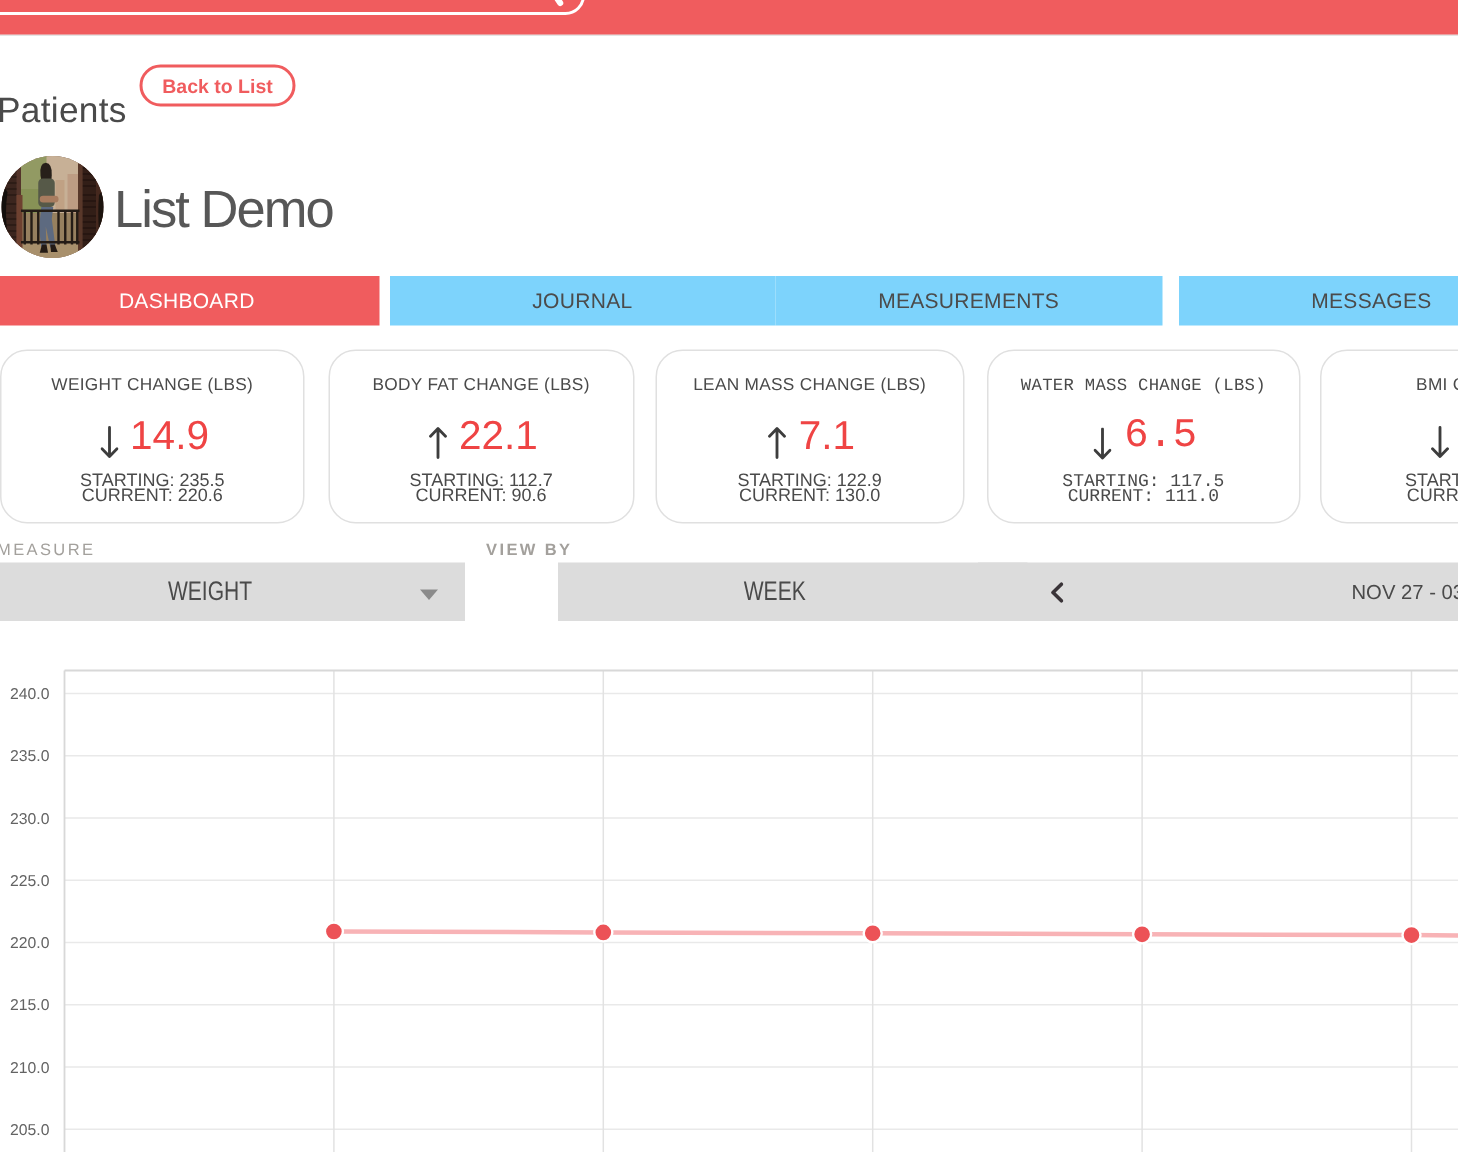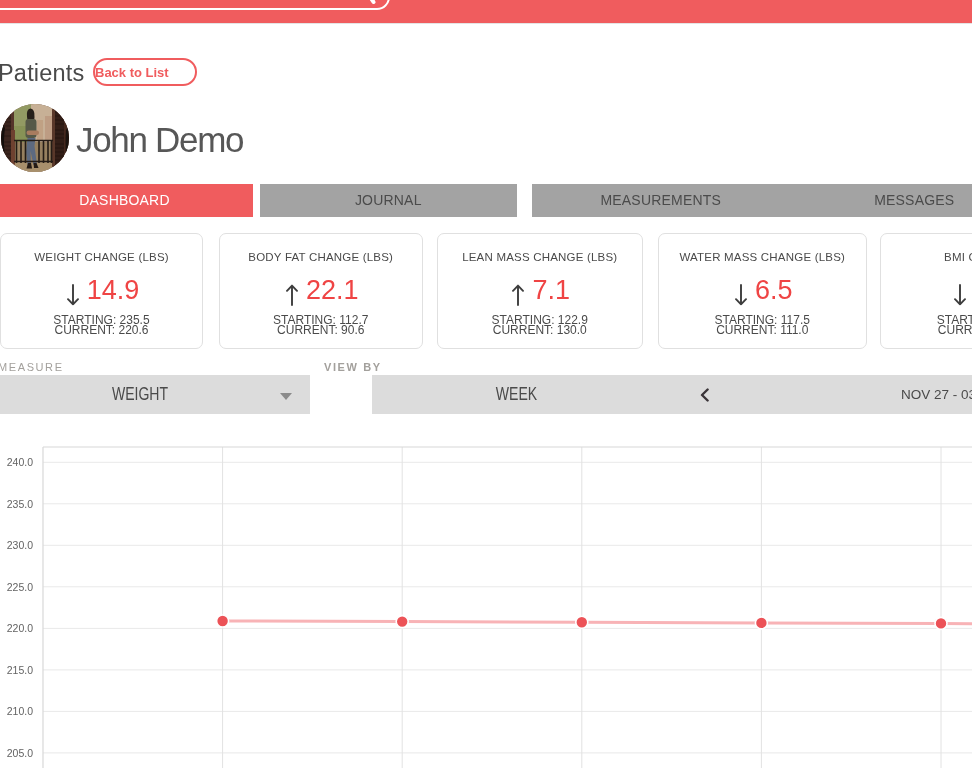--- a/index.html
+++ b/index.html
@@ -3,29 +3,29 @@
 <meta charset="utf-8">
 <style>
   html,body{margin:0;padding:0;}
   body{font-family:"Liberation Sans",sans-serif;background:#fff;width:972px;height:768px;overflow:hidden;position:relative;}
   .abs{position:absolute;}
   
   .topbar{left:0;top:0;width:972px;height:23px;background:#f05c5e;border-bottom:1px solid #e4e4e4;}
   .searchpill{left:-40px;top:-24.5px;width:426px;height:30px;border:2px solid #fff;border-radius:13px;}
   
   .h-patients{left:-2px;top:60px;font-size:23.5px;color:#4a4a4a;letter-spacing:0.2px;}
-  .backbtn{left:93px;top:58px;width:104px;height:28px;border:2px solid #f05c5e;border-radius:15px;box-sizing:border-box;
-           color:#f05c5e;font-size:13px;font-weight:bold;line-height:25px;}
+  .backbtn{left:93px;top:43px;width:104px;height:28px;border:2px solid #f05c5e;border-radius:15px;box-sizing:border-box;
+           color:#f05c5e;font-size:13px;font-weight:bold;text-align:center;line-height:25px;}
   .h-name{left:76px;top:120px;font-size:35px;color:#575757;letter-spacing:-1.3px;}
   
-  .tab{top:184px;height:33px;background:#a3a3a3;color:#4b4b4b;font-size:14px;font-weight:500;
+  .tab{top:184px;height:33px;background:#7dd3fc;color:#4b4b4b;font-size:14px;font-weight:500;
        text-align:center;line-height:33px;letter-spacing:0.2px;}
   .tab.active{background:#f05c5e;color:#fff;}
   
-  .card{top:233px;height:116px;background:#fff;border:1px solid #e0e0e0;border-radius:7px;box-sizing:border-box;text-align:center;}
+  .card{top:233px;height:116px;background:#fff;border:1px solid #e0e0e0;border-radius:18px;box-sizing:border-box;text-align:center;}
   .card .ttl{margin-top:17px;font-size:11.5px;color:#4a4a4a;letter-spacing:0.2px;}
   .card .val{margin-top:14px;height:27px;font-size:27px;line-height:27px;color:#ef4444;display:flex;align-items:center;justify-content:center;}
   .card .val .arr{margin-left:3px;margin-right:8px;margin-top:9px;height:22px;}
   .card .sub{margin-top:11px;font-size:12px;color:#4a4a4a;line-height:10.3px;}
   
   .flabel{top:361px;font-size:11px;color:#a3a09c;letter-spacing:1.6px;}
   .dd{top:375px;height:39px;background:#dcdcdc;color:#4a4a4a;font-size:18px;}
   .cx{display:inline-block;transform:scaleX(0.78);transform-origin:50% 50%;}
   .dd .txt{position:absolute;top:0;height:39px;line-height:39px;width:100%;text-align:center;}
   .caret{position:absolute;top:17.5px;width:0;height:0;border-left:6.5px solid transparent;border-right:6.5px solid transparent;border-top:7px solid #8b8b8b;}
@@ -33,21 +33,21 @@
 </head>
 <body>
   <div class="abs topbar"></div>
   <div class="abs searchpill"></div>
   <svg class="abs" style="left:362px;top:0;" width="20" height="8" viewBox="0 0 20 8">
     <line x1="9.5" y1="-1" x2="11.5" y2="2" stroke="#fff" stroke-width="4" stroke-linecap="round"></line>
   </svg>
 
   <div class="abs h-patients">Patients</div>
   <div class="abs backbtn">Back to List</div>
-  <div class="abs h-name">John Demo</div>
+  <div class="abs h-name">List Demo</div>
 
   <svg class="abs" style="left:1px;top:104px;" width="68" height="68" viewBox="0 0 68 68">
     <defs>
       <clipPath id="av">
         <circle cx="34" cy="34" r="34"></circle>
       </clipPath>
     </defs>
     <g clip-path="url(#av)">
       <rect x="0" y="0" width="68" height="68" fill="#4a2f24"></rect>
       <rect x="13" y="0" width="39" height="68" fill="#b59d84"></rect>
@@ -113,21 +113,21 @@
         <line x1="47" y1="36" x2="47" y2="59"></line>
         <line x1="50.5" y1="36" x2="50.5" y2="59"></line>
       </g>
       <path d="M0 18 A34 34 0 0 0 0 58 L4 52 Q2 38 4 24 Z" fill="#140f0c"></path>
       <path d="M68 22 A34 34 0 0 1 68 54 L65 50 Q64 38 65 26 Z" fill="#1c130e"></path>
     </g>
   </svg>
 
   <div class="abs tab active" style="left:-4px;width:257px;">DASHBOARD</div>
   <div class="abs tab" style="left:259.5px;width:257.5px;">JOURNAL</div>
-  <div class="abs tab" style="left:532px;width:257.5px;">MEASUREMENTS</div>
+  <div class="abs tab" style="left:517px;width:257.5px;">MEASUREMENTS</div>
   <div class="abs tab" style="left:785.5px;width:257.5px;">MESSAGES</div>
 
   <div class="abs card" style="left:0px;width:203px;">
     <div class="ttl">WEIGHT CHANGE (LBS)</div>
     <div class="val"><span class="arr"><svg width="12" height="22" viewBox="0 0 12 22">
           <path d="M6 1 L6 20.3 M1 15.2 L6 20.3 L11 15.2" fill="none" stroke="#3d3d3d" stroke-width="1.9" stroke-linecap="round" stroke-linejoin="round"></path>
         </svg></span>14.9</div>
     <div class="sub">STARTING: 235.5<br>CURRENT: 220.6</div>
   </div>
   <div class="abs card" style="left:218.5px;width:204.5px;">
@@ -137,21 +137,21 @@
         </svg></span>22.1</div>
     <div class="sub">STARTING: 112.7<br>CURRENT: 90.6</div>
   </div>
   <div class="abs card" style="left:437px;width:205.5px;">
     <div class="ttl">LEAN MASS CHANGE (LBS)</div>
     <div class="val"><span class="arr"><svg width="12" height="22" viewBox="0 0 12 22">
           <path d="M6 21 L6 1.7 M1 6.8 L6 1.7 L11 6.8" fill="none" stroke="#3d3d3d" stroke-width="1.9" stroke-linecap="round" stroke-linejoin="round"></path>
         </svg></span>7.1</div>
     <div class="sub">STARTING: 122.9<br>CURRENT: 130.0</div>
   </div>
-  <div class="abs card" style="left:658px;width:208.5px;">
+  <div class="abs card" style="left:658px;width:208.5px;font-family:Liberation Mono, monospace;">
     <div class="ttl">WATER MASS CHANGE (LBS)</div>
     <div class="val"><span class="arr"><svg width="12" height="22" viewBox="0 0 12 22">
           <path d="M6 1 L6 20.3 M1 15.2 L6 20.3 L11 15.2" fill="none" stroke="#3d3d3d" stroke-width="1.9" stroke-linecap="round" stroke-linejoin="round"></path>
         </svg></span>6.5</div>
     <div class="sub">STARTING: 117.5<br>CURRENT: 111.0</div>
   </div>
   <div class="abs card" style="left:880px;width:203px;">
     <div class="ttl">BMI CHANGE</div>
     <div class="val"><span class="arr"><svg width="12" height="22" viewBox="0 0 12 22">
           <path d="M6 1 L6 20.3 M1 15.2 L6 20.3 L11 15.2" fill="none" stroke="#3d3d3d" stroke-width="1.9" stroke-linecap="round" stroke-linejoin="round"></path>

